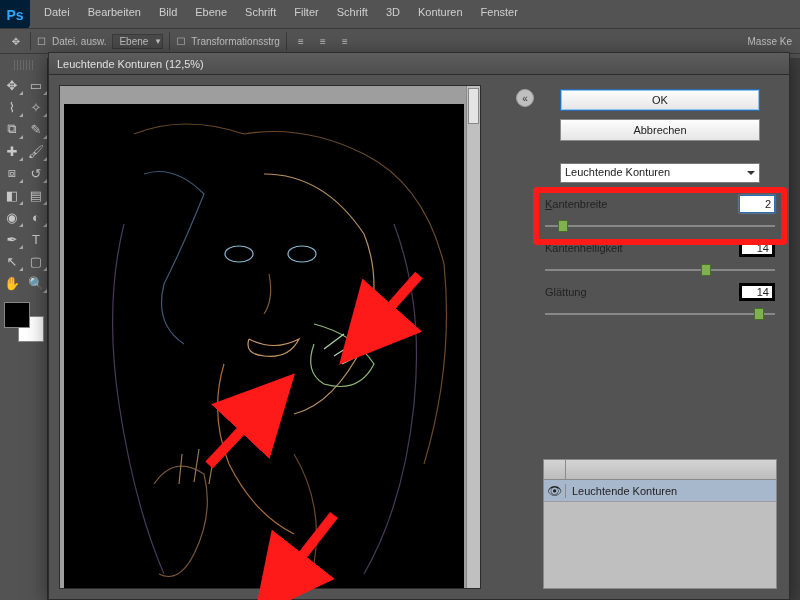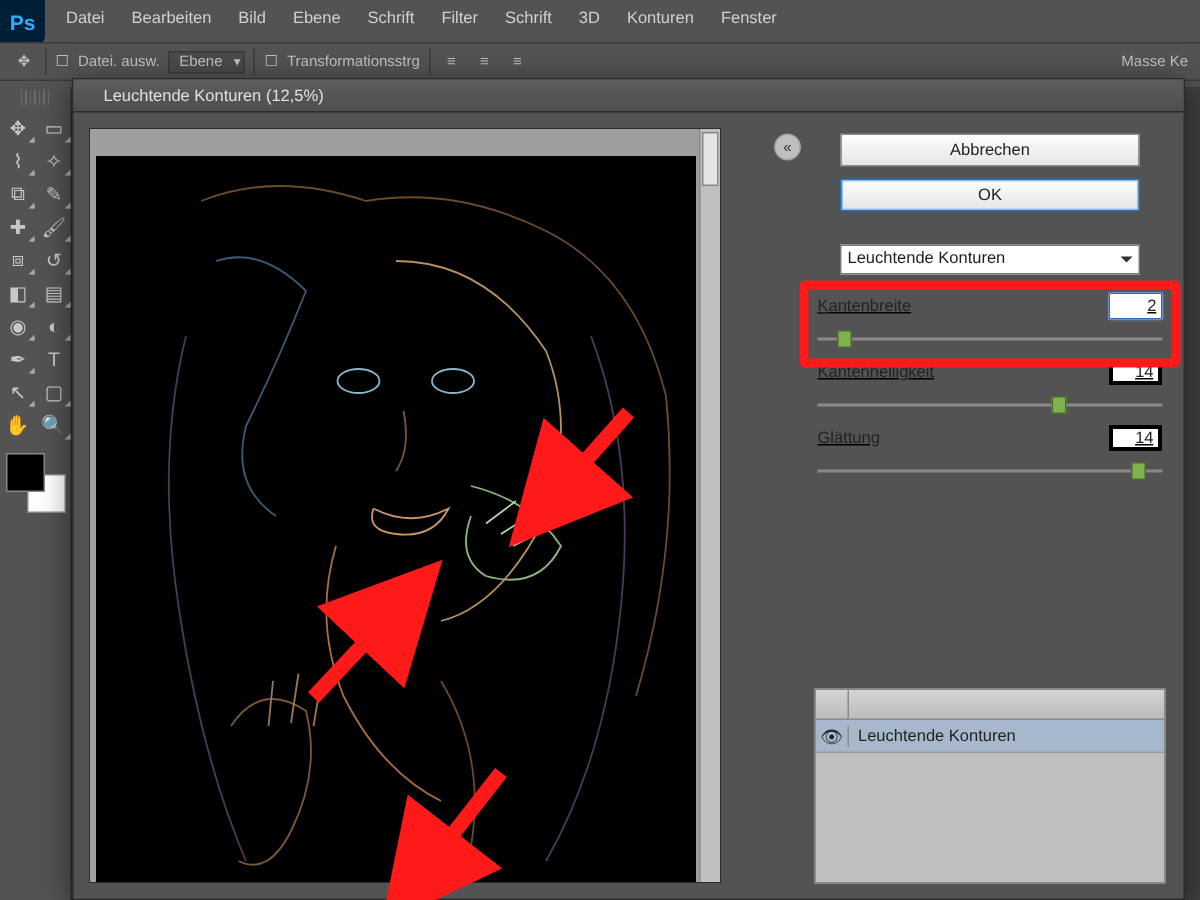--- a/index.html
+++ b/index.html
@@ -21,21 +21,21 @@
 .toolgrid { display:grid; grid-template-columns:24px 24px; }
 .tool { width:24px; height:22px; display:flex; align-items:center; justify-content:center; color:#c8c8c8; font-size:13px; cursor:default; position:relative; }
 .tool.tri:after { content:""; position:absolute; right:1px; bottom:1px; border:2px solid transparent; border-right-color:#aaa; border-bottom-color:#aaa; }
 .swatches { margin-top:8px; position:relative; width:40px; height:40px; left:4px; }
 .sw-fg { position:absolute; width:26px; height:26px; background:#000; border:1px solid #888; top:0; left:0; }
 .sw-bg { position:absolute; width:26px; height:26px; background:#fff; border:1px solid #888; bottom:0; right:0; }
 
 .doc-bg { position:absolute; top:58px; left:48px; right:0; bottom:0; background:#3f3f3f; }
 
 .dialog { position:absolute; top:52px; left:48px; width:742px; height:548px; background:#535353; border:1px solid #2c2c2c; box-shadow:0 4px 20px rgba(0,0,0,.5); }
-.titlebar { height:22px; background:linear-gradient(#5d5d5d,#4e4e4e); border-bottom:1px solid #2c2c2c; display:flex; align-items:center; padding:0 20px; color:#e0e0e0; font-size:11px; }
+.titlebar { height:22px; background:linear-gradient(#5d5d5d,#4e4e4e); border-bottom:1px solid #2c2c2c; display:flex; align-items:center; padding:0 8px; color:#e0e0e0; font-size:11px; }
 
 .dlg-body { position:absolute; top:22px; left:0; right:0; bottom:0; display:flex; }
 
 .preview-wrap { flex:0 0 462px; padding:10px 0 10px 10px; position:relative; }
 .preview-frame { width:422px; height:100%; background:#9e9e9e; border:1px solid #2c2c2c; position:relative; overflow:hidden; }
 .preview-frame::-webkit-scrollbar { width:14px; }
 .preview-scroll { position:absolute; right:0; top:0; width:14px; height:100%; background:#c0c0c0; border-left:1px solid #888; }
 .preview-scroll .thumb { position:absolute; left:1px; right:1px; top:2px; height:36px; background:#e4e4e4; border:1px solid #888; }
 .preview-img { position:absolute; top:18px; left:4px; width:400px; height:496px; background:#000; }
 .preview-img svg { width:100%; height:100%; }
@@ -46,21 +46,21 @@
 .controls { flex:1; padding:14px 12px 10px 4px; display:flex; flex-direction:column; gap:8px; }
 .btn { height:22px; border:1px solid #2d6db3; background:linear-gradient(#fdfdfd,#e6e6e6); font-size:11px; color:#222; cursor:default; }
 .btn.ok { border:1px solid #2d6db3; box-shadow:inset 0 0 0 1px #8fc3ef; }
 .btn.cancel { border:1px solid #8a8a8a; }
 .controls .btn { width:200px; align-self:center; }
 
 .filter-dd-wrap { margin-top:14px; }
 .combo { width:200px; height:20px; background:#fff; border:1px solid #7a7a7a; font-size:11px; padding:2px 4px; position:relative; color:#222; align-self:center; }
 .combo:after { content:""; position:absolute; right:4px; top:7px; border:4px solid transparent; border-top-color:#333; }
 
-.params { margin-top:4px; display:flex; flex-direction:column; gap:6px; position:relative;text-decoration:underline; }
+.params { margin-top:4px; display:flex; flex-direction:column; gap:6px; position:relative; }
 .highlight { position:absolute; top:-8px; left:-10px; right:-10px; height:58px; border:6px solid #ff1a1a; border-radius:4px; pointer-events:none; }
 .param-row { display:flex; justify-content:space-between; align-items:center; font-size:11px; color:#222; padding:0 2px; }
 .param-row label { color:#222; }
 .param-row label u { text-decoration:underline; }
 .numbox { width:36px; height:18px; border:3px solid #000000; background:#fff; font-size:11px; text-align:right; padding:1px 3px; color:#222; }
 .numbox.focus { border:1px solid #2d6db3; box-shadow:0 0 2px #6fa8e6; }
 .slider { height:14px; position:relative; margin:0 2px; }
 .slider-track { position:absolute; top:6px; left:0; right:0; height:2px; background:#888; }
 .slider-thumb { position:absolute; top:1px; width:10px; height:12px; background:#7fb24f; border:1px solid #4a6b2e; transform:translateX(-5px); }
 
@@ -197,22 +197,22 @@
             <line x1="55" y1="10" x2="12" y2="65" stroke="#ff1a1a" stroke-width="10" marker-end="url(#ah1)"></line>
           </svg>
       </div>
     </div>
 
     <div class="collapse">
       <div class="collapse-btn">«</div>
     </div>
 
     <div class="controls">
+      <button class="btn ok">OK</button>
       <button class="btn cancel">Abbrechen</button>
-      <button class="btn ok">OK</button>
 
       <div class="filter-dd-wrap" style="display:flex;justify-content:center">
         <div class="combo">Leuchtende Konturen</div>
       </div>
 
       <div class="params">
         <div class="highlight"></div>
 
         <div class="param-row">
           <label><u>K</u>antenbreite</label>

